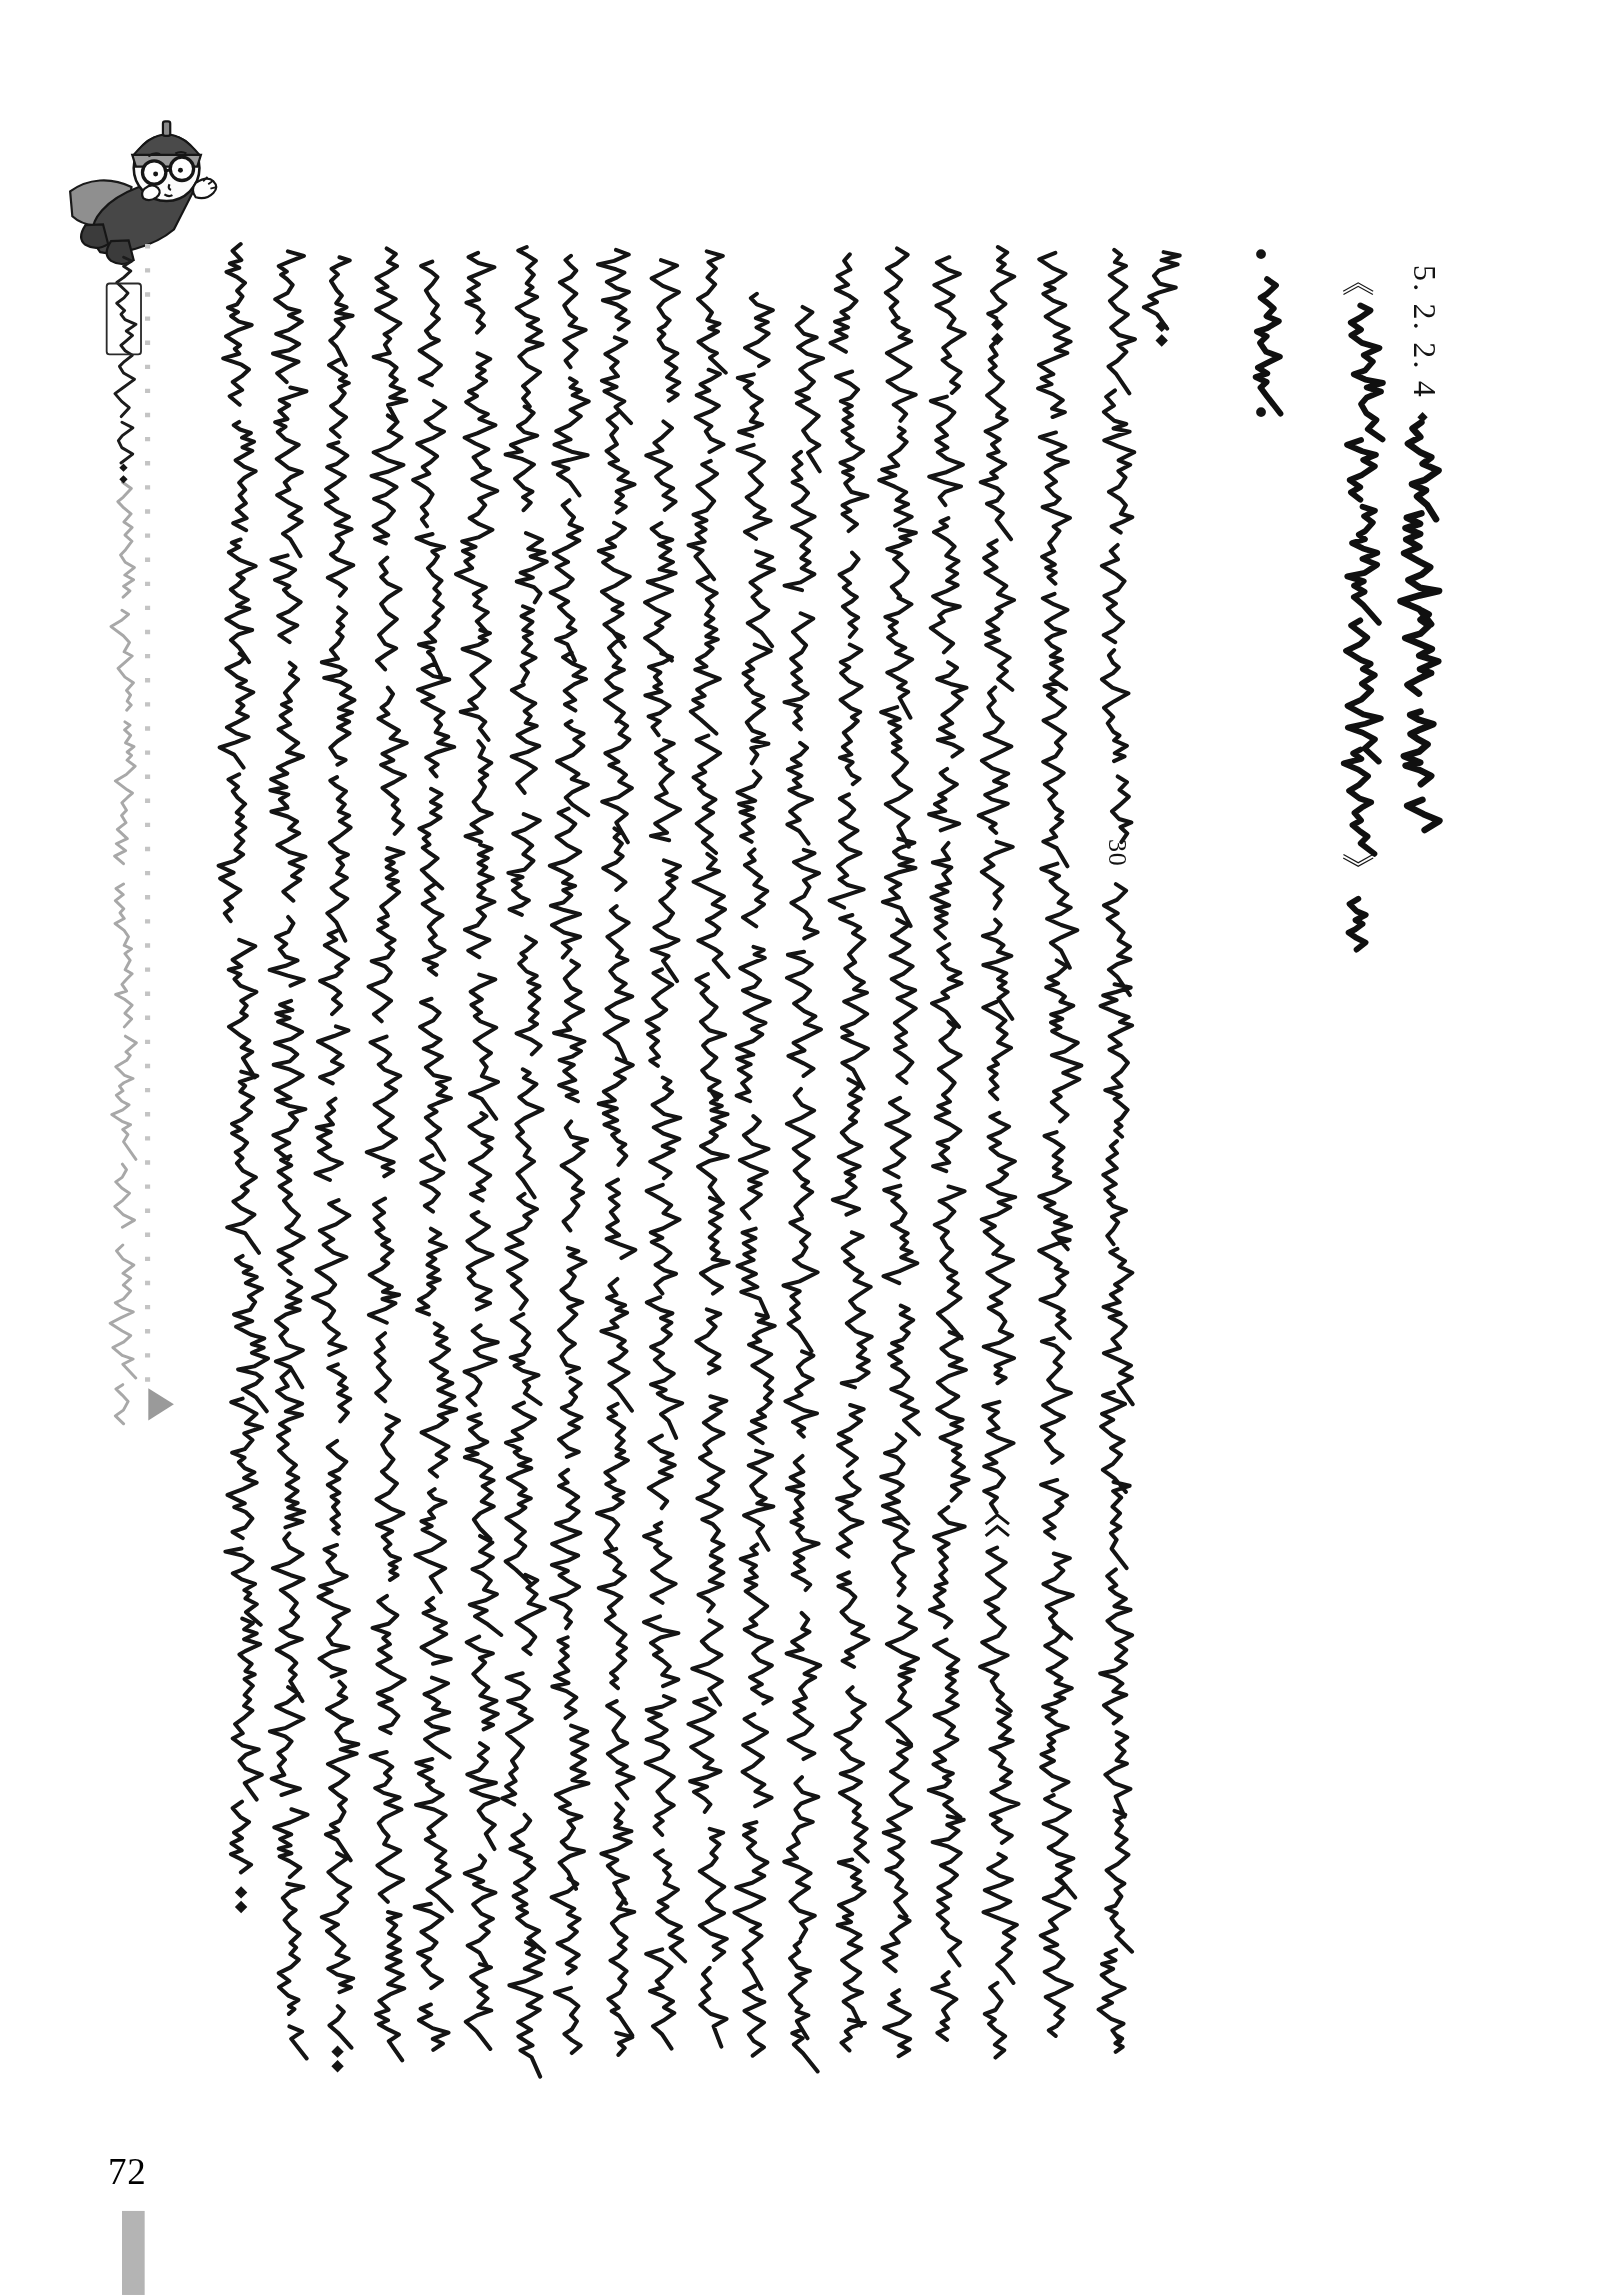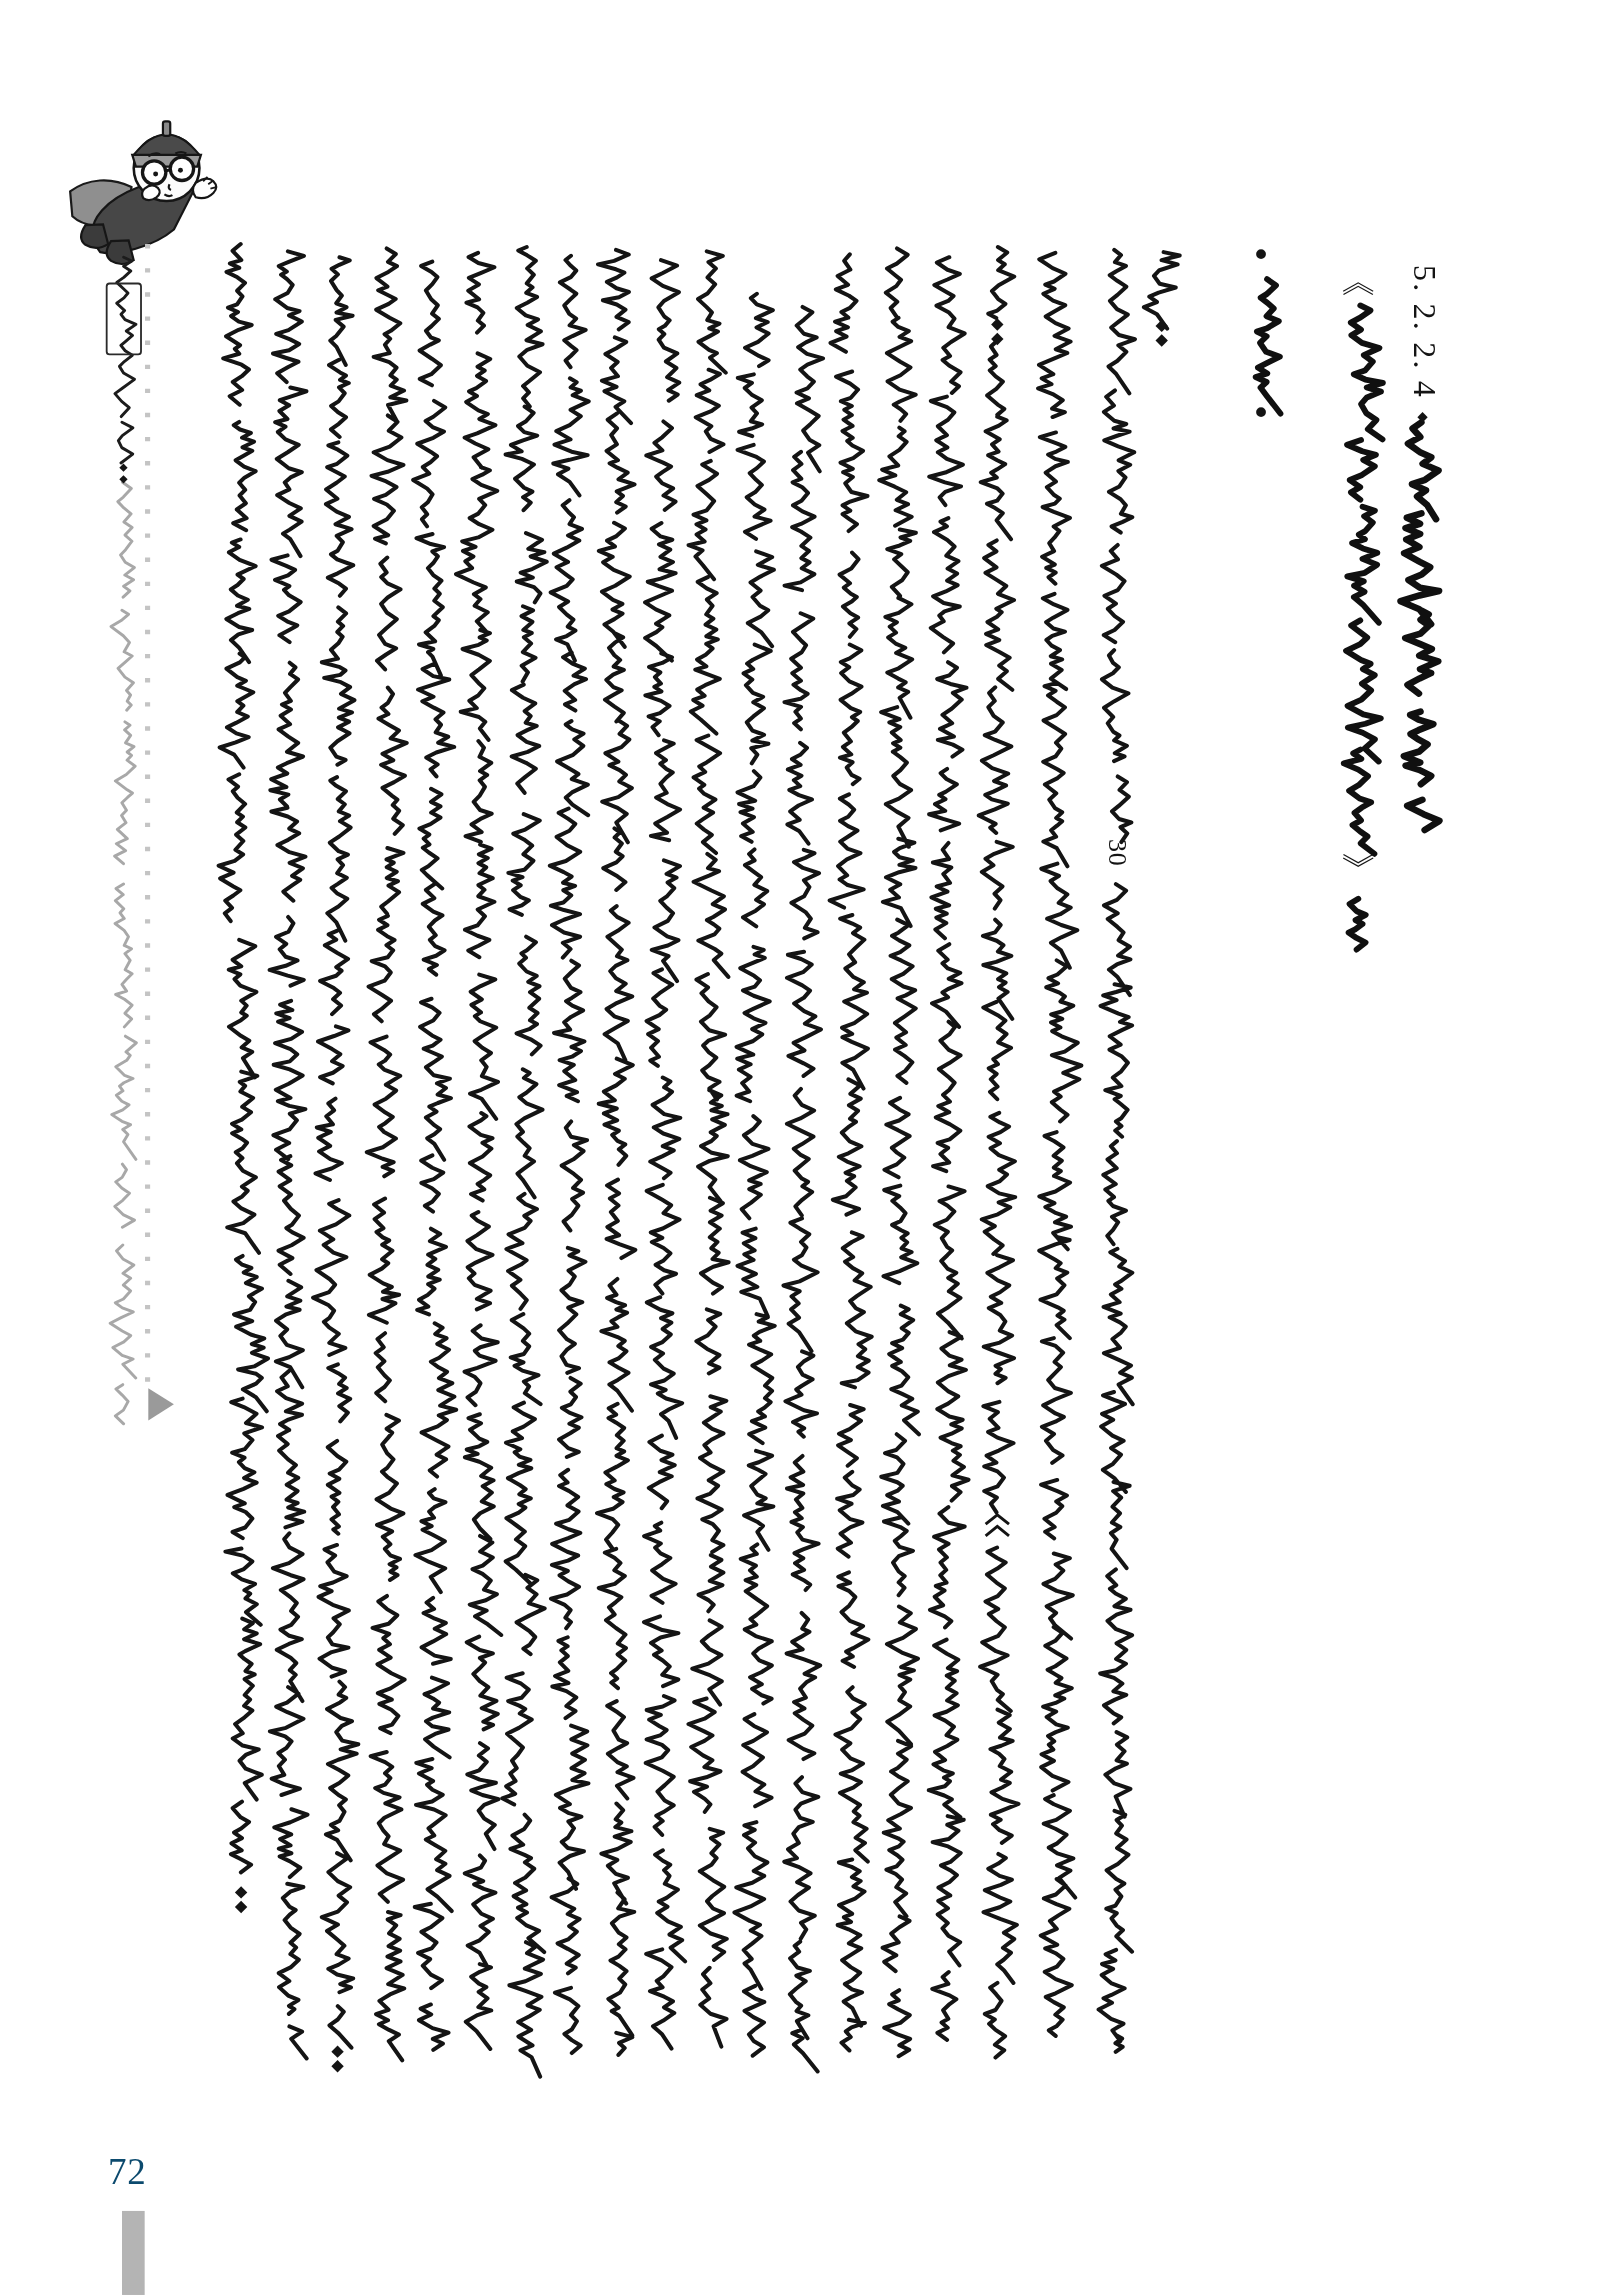--- a/index.html
+++ b/index.html
@@ -18,21 +18,21 @@
   }
   .inline-number{
     font-size:26px;letter-spacing:0.7px;color:#141414;
     font-family:"Liberation Serif", serif;
   }
   .bullet{
     font-size:34px;color:#141414;line-height:1;
     font-family:"DejaVu Sans", sans-serif;
   }
   .page-number{
-    font-size:37px;color:#0c4a6e;letter-spacing:0.7px;
+    font-size:37px;color:#000000;letter-spacing:0.7px;
     font-family:"Liberation Serif", serif;
   }
   svg{position:absolute;left:0;top:0;}
 </style>
 </head>
 <body>
 
 <div class="page">
 
   <svg id="art" width="1622" height="2295" viewBox="0 0 2220 3141">

